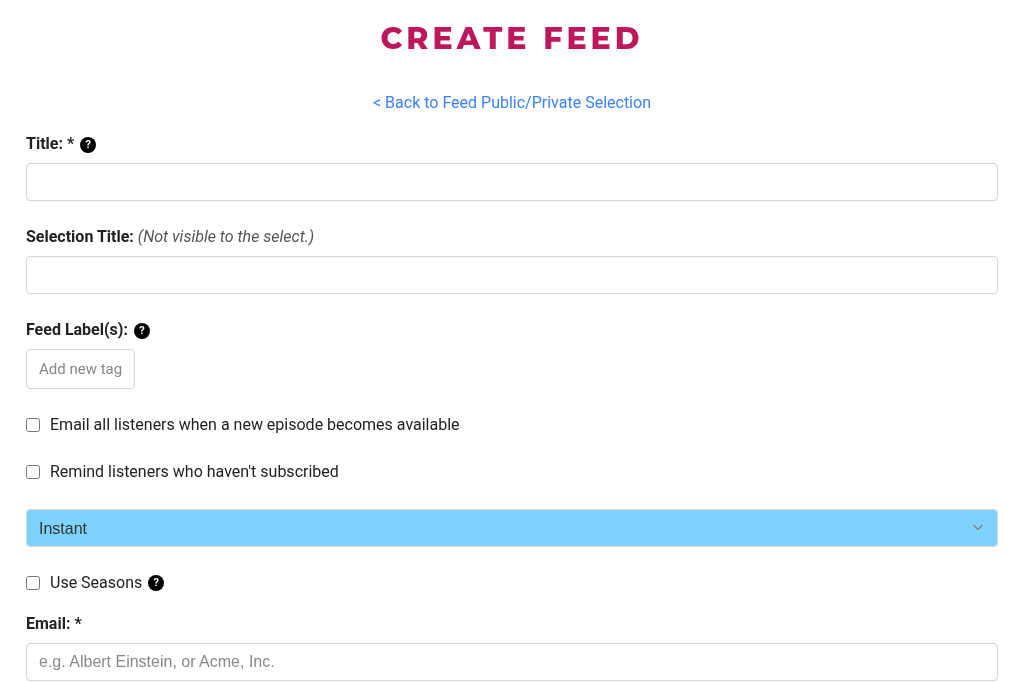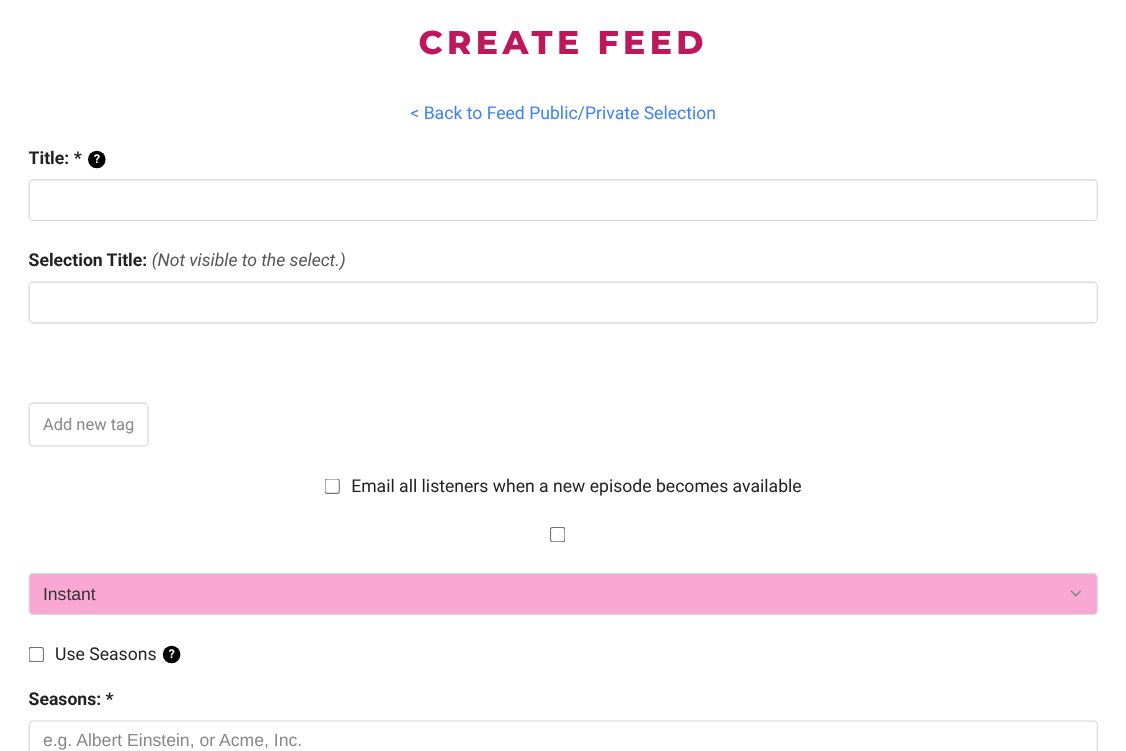--- a/index.html
+++ b/index.html
@@ -80,48 +80,46 @@
     }
     .tag-input-box {
       display: inline-block;
       border: 1px solid #d6d6d6;
       border-radius: 4px;
       padding: 10px 12px;
       font-size: 15px;
       color: #888;
       min-width: 100px;
       background: #fff;
-      margin-top: 46px;
     }
     .checkbox-row {
       display: flex;
       align-items: center;
       margin-bottom: 28px;
       font-size: 16px;
       color: #222;
-      justify-content: center;
     }
     .checkbox-row input[type="checkbox"] {
       width: 14px;
       height: 14px;
       margin-right: 10px;
     }
     .select-wrap {
       position: relative;
       width: 100%;
     }
     .select-input {
       width: 100%;
       height: 38px;
       border: 1px solid #d6d6d6;
       border-radius: 4px;
       padding: 8px 12px;
       font-size: 16px;
       color: #333;
-      background: #f9a8d4;
+      background: #7dd3fc;
       appearance: none;
       -webkit-appearance: none;
       -moz-appearance: none;
     }
     .select-chevron {
       position: absolute;
       right: 14px;
       top: 50%;
       transform: translateY(-50%);
       pointer-events: none;
@@ -158,30 +156,35 @@
 
 <div class="form-group">
   <label class="form-label">
     <span>Selection Title:</span>
     <span class="subtext">(Not visible to the select.)</span>
   </label>
   <input type="text" class="text-input" style="">
 </div>
 
 <div class="form-group">
+  <label class="form-label">
+    <span>Feed Label(s):</span>
+    <span class="help-icon">?</span>
+  </label>
   <div class="tag-input-box">Add new tag</div>
 </div>
 
 <div class="checkbox-row">
   <input type="checkbox" style="">
   <span>Email all listeners when a new episode becomes available</span>
 </div>
 
 <div class="checkbox-row">
   <input type="checkbox" style="">
+  <span>Remind listeners who haven't subscribed</span>
 </div>
 
 <div class="form-group">
   <div class="select-wrap">
     <select class="select-input">
       <option>Instant</option>
     </select>
     <span class="select-chevron">
       <svg width="12" height="12" viewBox="0 0 12 12">
           <path d="M2 4 L6 8 L10 4" stroke="#888" stroke-width="1.5" fill="none" stroke-linecap="round" stroke-linejoin="round"></path>
@@ -191,17 +194,17 @@
 </div>
 
 <div class="checkbox-inline">
   <input type="checkbox" style="">
   <span>Use Seasons</span>
   <span class="help-icon" style="margin-left:6px;">?</span>
 </div>
 
 <div class="form-group" style="margin-bottom:0;">
   <label class="form-label">
-    <span>Seasons:</span>
+    <span>Email:</span>
     <span class="required">*</span>
   </label>
   <input type="text" class="text-input" placeholder="e.g. Albert Einstein, or Acme, Inc." style="">
 </div>
 
 </body></html>

